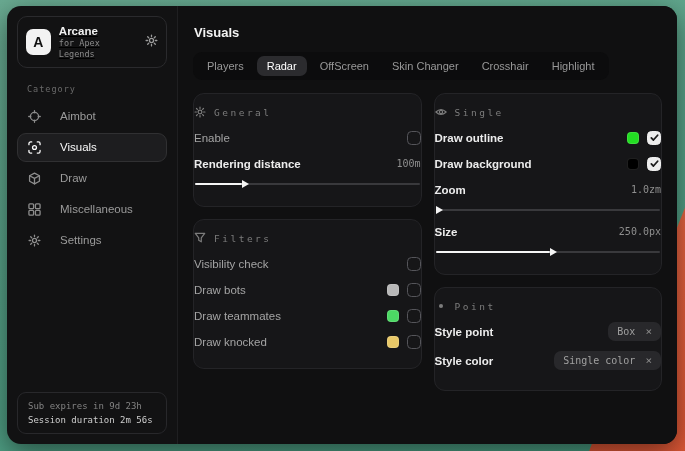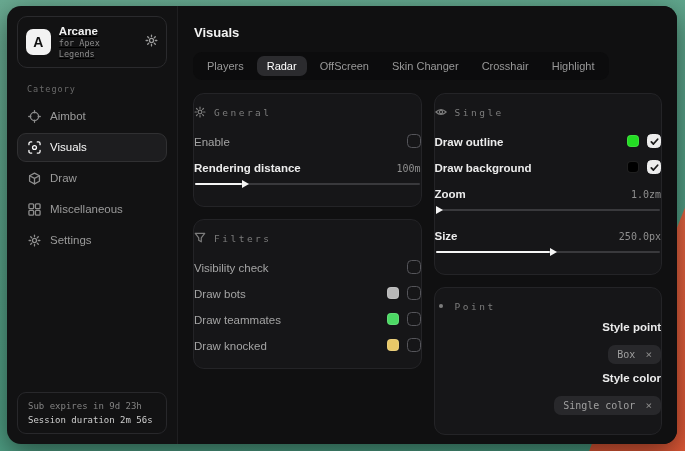--- a/index.html
+++ b/index.html
@@ -27,21 +27,21 @@
   .logo{ width:26px; height:26px; border-radius:7px; background:#f2f2f2;
     color:#111; font-weight:bold; font-size:14px; display:flex;
     align-items:center; justify-content:center; }
   .brand-text{ line-height:1.25;text-decoration:underline; }
   .brand-name{ font-size:11.5px; font-weight:bold; color:#f0f0f0; }
   .brand-sub{ font-size:8.5px; color:#8b8b8b; font-family:"DejaVu Sans Mono", monospace; }
   .brand-gear{ margin-left:auto; color:#9a9a9a; font-size:12px; line-height:1; cursor:pointer; }
   .cat-label{ margin:16px 10px 8px; font-family:"DejaVu Sans Mono", monospace;
     font-size:8.5px; letter-spacing:1px; color:#6a6a6a; }
   .nav{ display:flex; flex-direction:column; gap:2px; }
-  .nav-item{ display:flex; align-items:center; gap:9px; padding:7px 10px;
+  .nav-item{ display:flex; align-items:center; gap:19px; padding:7px 10px;
     border:1px solid transparent; border-radius:9px; color:#9b9b9b;
     font-size:11.5px; cursor:pointer; }
   .nav-item .ni-icon{ display:flex; color:#8d8d8d; }
   .nav-item.active{ background:#1d1d1f; border-color:#303032; color:#fafafa; }
   .nav-item.active .ni-icon{ color:#fafafa; }
   .spacer{ flex:1; }
   .session-card{ border:1px solid #28282b; border-radius:9px; padding:8px 10px;
     display:flex; flex-direction:column; gap:4px;
     font-family:"DejaVu Sans Mono", monospace; }
   .sess-exp{ font-size:9px; color:#828282; }
@@ -53,22 +53,22 @@
     background:#0c0c0d; border-radius:9px; padding:4px; }
   .tab{ padding:4px 10px; border-radius:7px; font-size:11px; color:#989898; cursor:pointer; white-space:nowrap; }
   .tab.active{ background:#2b2b2e; color:#ffffff; }
   .cols{ display:flex; gap:12px; margin-top:13px; align-items:flex-start; }
   .col{ flex:1; display:flex; flex-direction:column; gap:12px; }
   .panel{ background:#161618; border:1px solid #242427; border-radius:11px; padding:9px 0 11px; }
   .panel-head{ display:flex; align-items:center; gap:8px; color:#7c7c7c;
     font-family:"DejaVu Sans Mono", monospace; font-size:9.5px; letter-spacing:2.5px;
     margin:3px 0 9px; }
   .panel-head .ph-icon{ display:flex; color:#7c7c7c; font-size:11px; line-height:1; letter-spacing:0; }
-  .row{ display:flex; align-items:flex-end; justify-content:space-between;
-    min-height:21px; margin:5px 0;gap:12px; }
+  .row{ display:flex; align-items:center; justify-content:space-between;
+    min-height:21px; margin:5px 0; }
   .lbl{ font-size:11.5px; color:#a4a4a4; }
   .lbl.strong{ color:#ececec; font-weight:bold; }
   .val{ font-family:"DejaVu Sans Mono", monospace; font-size:10px; color:#8f8f8f; }
   .ctrl{ display:flex; align-items:center; gap:8px; }
   .cb{ width:14px; height:14px; border:1.5px solid #55555a; border-radius:4.5px;
     display:flex; align-items:center; justify-content:center; cursor:pointer; background:transparent; }
   .cb svg{ display:none; }
   .cb.on{ background:#ededed; border-color:#ededed; }
   .cb.on svg{ display:block; }
   .swatch{ width:12px; height:12px; border-radius:4px; border:1px solid rgba(255,255,255,.12); cursor:pointer; }
@@ -78,21 +78,21 @@
   .slider .fill{ position:absolute; left:0; top:50%; height:2px;
     transform:translateY(-50%); background:#f5f5f5; border-radius:2px; }
   .slider .fill::after{ content:''; position:absolute; right:-7px; top:50%;
     transform:translateY(-50%); width:0; height:0;
     border-left:7px solid #f5f5f5; border-top:4px solid transparent;
     border-bottom:4px solid transparent; }
   .pill{ display:flex; align-items:center; gap:10px; background:#28282b;
     border-radius:7px; padding:4px 9px; cursor:pointer;
     font-family:"DejaVu Sans Mono", monospace; font-size:10px; color:#a0a0a0; }
   .pill .x{ color:#8b8b8b; font-size:11px; line-height:1; }
-  .pt-row{ margin:8px 0;flex-direction:column; }
+  .pt-row{ margin:8px 0; }
   svg.ic{ stroke:currentColor; fill:none; stroke-width:1.4; stroke-linecap:round; stroke-linejoin:round; }
 </style>
 </head>
 <body>
 
 <div class="bg-orange"></div>
 
 <div class="window">
 
   <aside class="sidebar">

